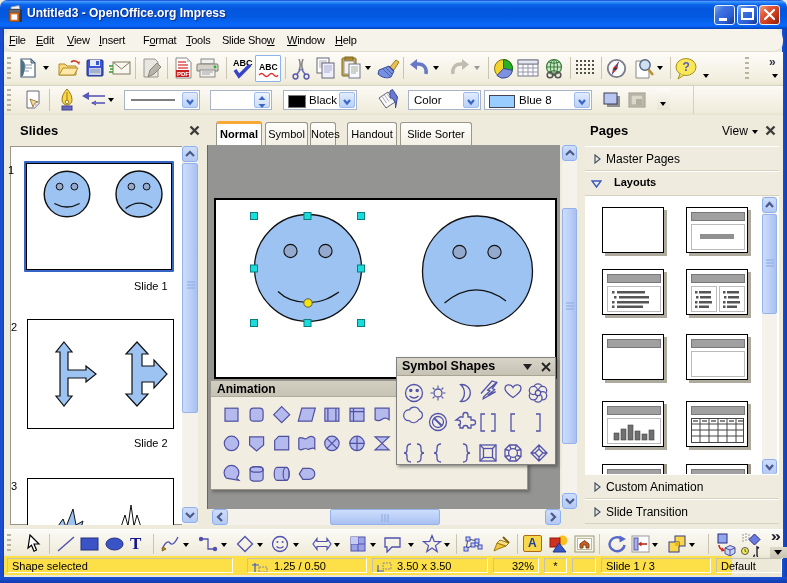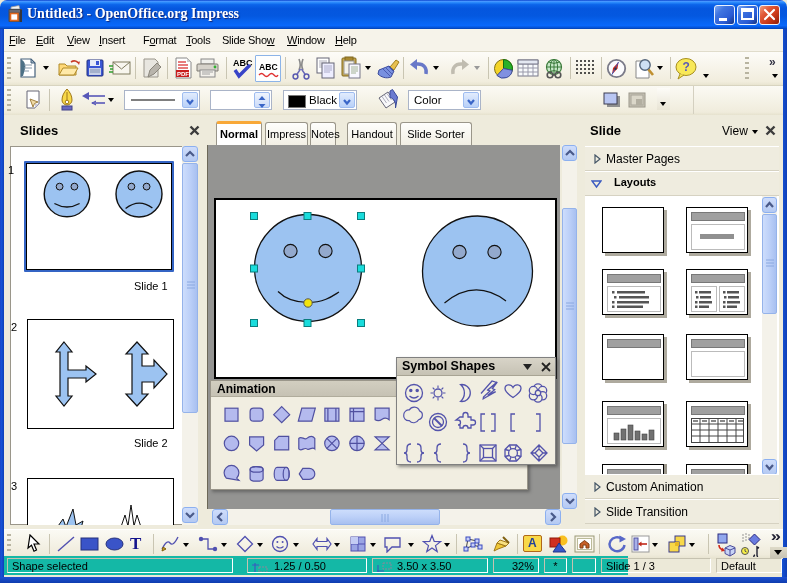--- a/index.html
+++ b/index.html
@@ -6,26 +6,26 @@
   #win{position:absolute;left:0;top:0;width:787px;height:583px;background:#ece9d8;}
   .abs{position:absolute;}
   
   #brdL{left:0;top:28;width:4px;height:555px;background:linear-gradient(90deg,#1d46c8,#1552d6 40%,#0f3fb6);top:28px;}
   #brdR{left:782px;top:28px;width:5px;height:555px;background:linear-gradient(90deg,#1552d6,#0f3fb6);}
   #brdB{left:0;top:577px;width:787px;height:6px;background:linear-gradient(180deg,#1d50d2,#0f3cae);}
   
   #title{left:0;top:0;width:787px;height:29px;
     background:linear-gradient(180deg,#0b41cd 0%,#4697ff 5%,#2787fa 9%,#0c64ea 16%,#0556de 30%,#0458e0 55%,#0763f0 75%,#0968fb 88%,#0551d4 96%,#0340b0 100%);
     border-radius:7px 7px 0 0;}
-  #title .txt{left:27px;top:6px;color:#fff;font-size:14px;font-weight:bold;text-shadow:1px 1px 1px #12287c;white-space:nowrap;font-family:Liberation Serif, serif;}
+  #title .txt{left:27px;top:6px;color:#fff;font-size:12px;font-weight:bold;text-shadow:1px 1px 1px #12287c;white-space:nowrap;}
   .tbtn{top:5px;width:21px;height:20px;border-radius:3px;border:1px solid #eaf2ff;box-sizing:border-box;
      background:linear-gradient(135deg,#7da8f2 0%,#3f74e0 30%,#2a5bd4 70%,#17337f 100%);color:#fff;text-align:center;}
   #btnClose{background:linear-gradient(135deg,#f0a080 0%,#e25b3a 30%,#ce3c1c 60%,#8f1c08 100%);}
   
-  #menubar{left:4px;top:29px;width:779px;height:22px;background:#f6f3ea;border-bottom:1px solid #e0dccb;}
+  #menubar{left:4px;top:29px;width:779px;height:22px;background:#f6f3ea;border-bottom:1px solid #e0dccb;border-radius:10px;}
   .mi{top:5px;font-size:11px;letter-spacing:-0.25px;color:#000;}
   .mi u{text-decoration:underline;}
   
   #tb1{left:4px;top:52px;width:779px;height:33px;background:linear-gradient(180deg,#fdfcf8,#f1eddd 90%,#e8e4d0);border-bottom:1px solid #d8d4c0;}
   #tb2{left:4px;top:86px;width:779px;height:29px;background:linear-gradient(180deg,#fbfaf4,#f0ecdc 90%,#e6e2ce);border-bottom:1px solid #cfcaB4;}
   .sep{width:1px;background:#c9c5b2;}
   .grip{width:4px;background:repeating-linear-gradient(180deg,#b8b4a0 0 2px,transparent 2px 5px);}
   .drop{width:0;height:0;border-left:3px solid transparent;border-right:3px solid transparent;border-top:4px solid #000;}
   
   .combo{background:#fff;border:1px solid #aab4c8;box-sizing:border-box;height:20px;}
@@ -46,21 +46,21 @@
   
   #tkhead{left:584px;top:118px;width:195px;height:27px;background:#eeebdc;}
   .sect{left:585px;width:194px;height:25px;background:#efecdf;border-top:1px solid #fff;border-bottom:1px solid #d6d2c2;box-sizing:border-box;font-size:12px;}
   
   .lthumb{width:62px;height:46px;background:#fff;border:1px solid #000;box-shadow:3px 3px 0 #aeaa9e;box-sizing:border-box;}
   
   #fc{left:210px;top:380px;width:318px;height:110px;background:#f1eee1;border:1px solid #9a968a;box-shadow:2px 2px 3px rgba(60,60,60,.5);box-sizing:border-box;}
   #ss{left:396px;top:357px;width:160px;height:108px;background:#f1eee1;border:1px solid #808080;box-shadow:2px 2px 3px rgba(60,60,60,.55);box-sizing:border-box;}
   
   #drawbar{left:4px;top:529px;width:779px;height:29px;background:linear-gradient(180deg,#fbfaf4,#efebdb 85%,#e6e2ce);border-top:1px solid #fff;}
-  #status{left:4px;top:556px;width:624px;height:19px;background:#14b8a6;}
+  #status{left:4px;top:556px;width:728px;height:19px;background:#fde047;}
   .sfield{top:2px;height:15px;border:1px solid #c6c2b0;border-right-color:#fff;border-bottom-color:#fff;box-sizing:border-box;font-size:11px;color:#000;padding:1px 4px 0 4px;white-space:nowrap;overflow:hidden;}
   svg{display:block;}
   .b{font-weight:bold;}
 </style></head>
 <body>
 <div id="win">
  <div class="abs" id="brdL"></div>
     <div class="abs" id="brdR"></div>
     <div class="abs" id="brdB"></div>
  <div class="abs" id="title">
@@ -318,20 +318,29 @@
         <path d="M14 2l2.5-1.5 5 7.5-2 11c.5-6-1.5-9.5-5.5-10.5z" fill="#6a7ad0" stroke="#3a4a9a"></path>
       </svg>
   <div class="combo abs" style="left:404px;top:4px;width:73px;height:20px">
         <span class="abs" style="left:5px;top:3px;font-size:11.5px">Color</span>
         <div class="cbtn">
           <svg width="14" height="17">
             <path d="M4 7l3 3.5L10 7" fill="none" stroke="#3a66c8" stroke-width="2.2"></path>
           </svg>
         </div>
       </div>
+  <div class="combo abs" style="left:480px;top:4px;width:108px;height:20px">
+        <div class="abs" style="left:4px;top:4px;width:24px;height:11px;background:#99ccff;border:1px solid #445"></div>
+        <span class="abs" style="left:34px;top:3px;font-size:11.5px">Blue 8</span>
+        <div class="cbtn">
+          <svg width="14" height="17">
+            <path d="M4 7l3 3.5L10 7" fill="none" stroke="#3a66c8" stroke-width="2.2"></path>
+          </svg>
+        </div>
+      </div>
   <svg class="abs" style="left:598px;top:5px" width="21" height="19" viewBox="0 0 21 19">
         <rect x="5" y="5" width="13" height="11" fill="#909090"></rect>
         <rect x="2" y="2" width="13" height="11" fill="#b9c6f2" stroke="#3c3c50"></rect>
       </svg>
   <svg class="abs" style="left:623px;top:5px" width="21" height="19" viewBox="0 0 21 19">
         <rect x="2" y="2" width="16" height="14" fill="#c9c5b6" stroke="#9a968a"></rect>
         <rect x="4" y="4" width="12" height="10" fill="#dbd7c9" stroke="#a8a498"></rect>
         <rect x="9" y="8" width="6" height="6" fill="#b2aea0"></rect>
       </svg>
   <div class="abs" style="left:653px;top:2px;width:13px;height:22px;background:linear-gradient(180deg,#fdfcf8,#e8e4d4)"></div>
@@ -400,21 +409,21 @@
    <div class="abs sbtn" style="left:182px;top:507px;width:16px;height:16px">
         <svg width="14" height="14">
           <path d="M3 5l4 4 4-4" fill="none" stroke="#4a5a8a" stroke-width="2.2"></path>
         </svg>
       </div>
  </div>
 
  <div class="abs" id="wsp"></div>
  <div class="abs" id="tabs">
    <div class="abs tab" style="left:216px;width:46px;height:24px;top:121px;background:#fff;border-top:3px solid #f8a838;font-weight:bold;z-index:3;line-height:20px">Normal</div>
-   <div class="abs tab" style="left:265px;width:43px;line-height:22px">Impress</div>
+   <div class="abs tab" style="left:265px;width:43px;line-height:22px">Symbol</div>
    <div class="abs tab" style="left:310px;width:26px;line-height:22px">Notes</div>
    <div class="abs tab" style="left:347px;width:50px;line-height:22px">Handout</div>
    <div class="abs tab" style="left:400px;width:72px;line-height:22px">Slide Sorter</div>
  </div>
  <div class="abs" id="canvas">
   <svg style="position:absolute;left:-3px;top:1px" width="341" height="175" viewBox="0 0 341 175">
     <circle cx="95" cy="67" r="53.5" fill="#9cc3f1" stroke="#111" stroke-width="1.3"></circle>
     <circle cx="77.5" cy="50" r="6.6" fill="#93a9cd" stroke="#111" stroke-width="1.1"></circle>
     <circle cx="112.5" cy="50" r="6.6" fill="#93a9cd" stroke="#111" stroke-width="1.1"></circle>
     <path d="M65 90.5 C69 94.5 78 101.5 95 101.5 C112 101.5 121 94 126 91" fill="none" stroke="#111" stroke-width="1.2"></path>
@@ -550,21 +559,21 @@
           <path d="M83 69l3.5 3.5M99 69l-3.5 3.5M83 85l3.5-3.5M99 85l-3.5-3.5"></path>
        <path d="M108 73.5l4.5-4.5h7l4.5 4.5v7l-4.5 4.5h-7l-4.5-4.5z"></path>
           <circle cx="116" cy="77" r="4.4"></circle>
           <path d="M112.5 69l1.5 4M119.5 69l-1.5 4M124 73.5l-4 1M124 80.5l-4-1M119.5 85l-1.5-4M112.5 85l1.5-4M108 80.5l4-1M108 73.5l4 1"></path>
        <path d="M159 77l-8-8-8 8 8 8z M155 77l-4-4-4 4 4 4z M151 69v4M159 77h-4M151 85v-4M143 77h4" transform="translate(-9,0)"></path>
      </g>
    </svg>
  </div>
 
  <div class="abs" id="tkhead">
-      <span class="abs b" style="left:6px;top:5px;font-size:13px">Slide</span>
+      <span class="abs b" style="left:6px;top:5px;font-size:13px">Pages</span>
    <span class="abs" style="left:138px;top:6px;font-size:12px">View</span>
    <div class="abs drop" style="left:168px;top:12px"></div>
    <svg class="abs" style="left:181px;top:7px" width="11" height="11">
         <path d="M1.5 1.5l8 8M9.5 1.5l-8 8" stroke="#3c3c3c" stroke-width="2.4"></path>
       </svg>
  </div>
  <div class="abs" id="tasksbody">
   <div class="abs sect" style="top:146px">
         <svg class="abs" style="left:9px;top:7px" width="8" height="10">
           <path d="M1 1l5 4-5 4z" fill="none" stroke="#456" stroke-width="1.2"></path>

